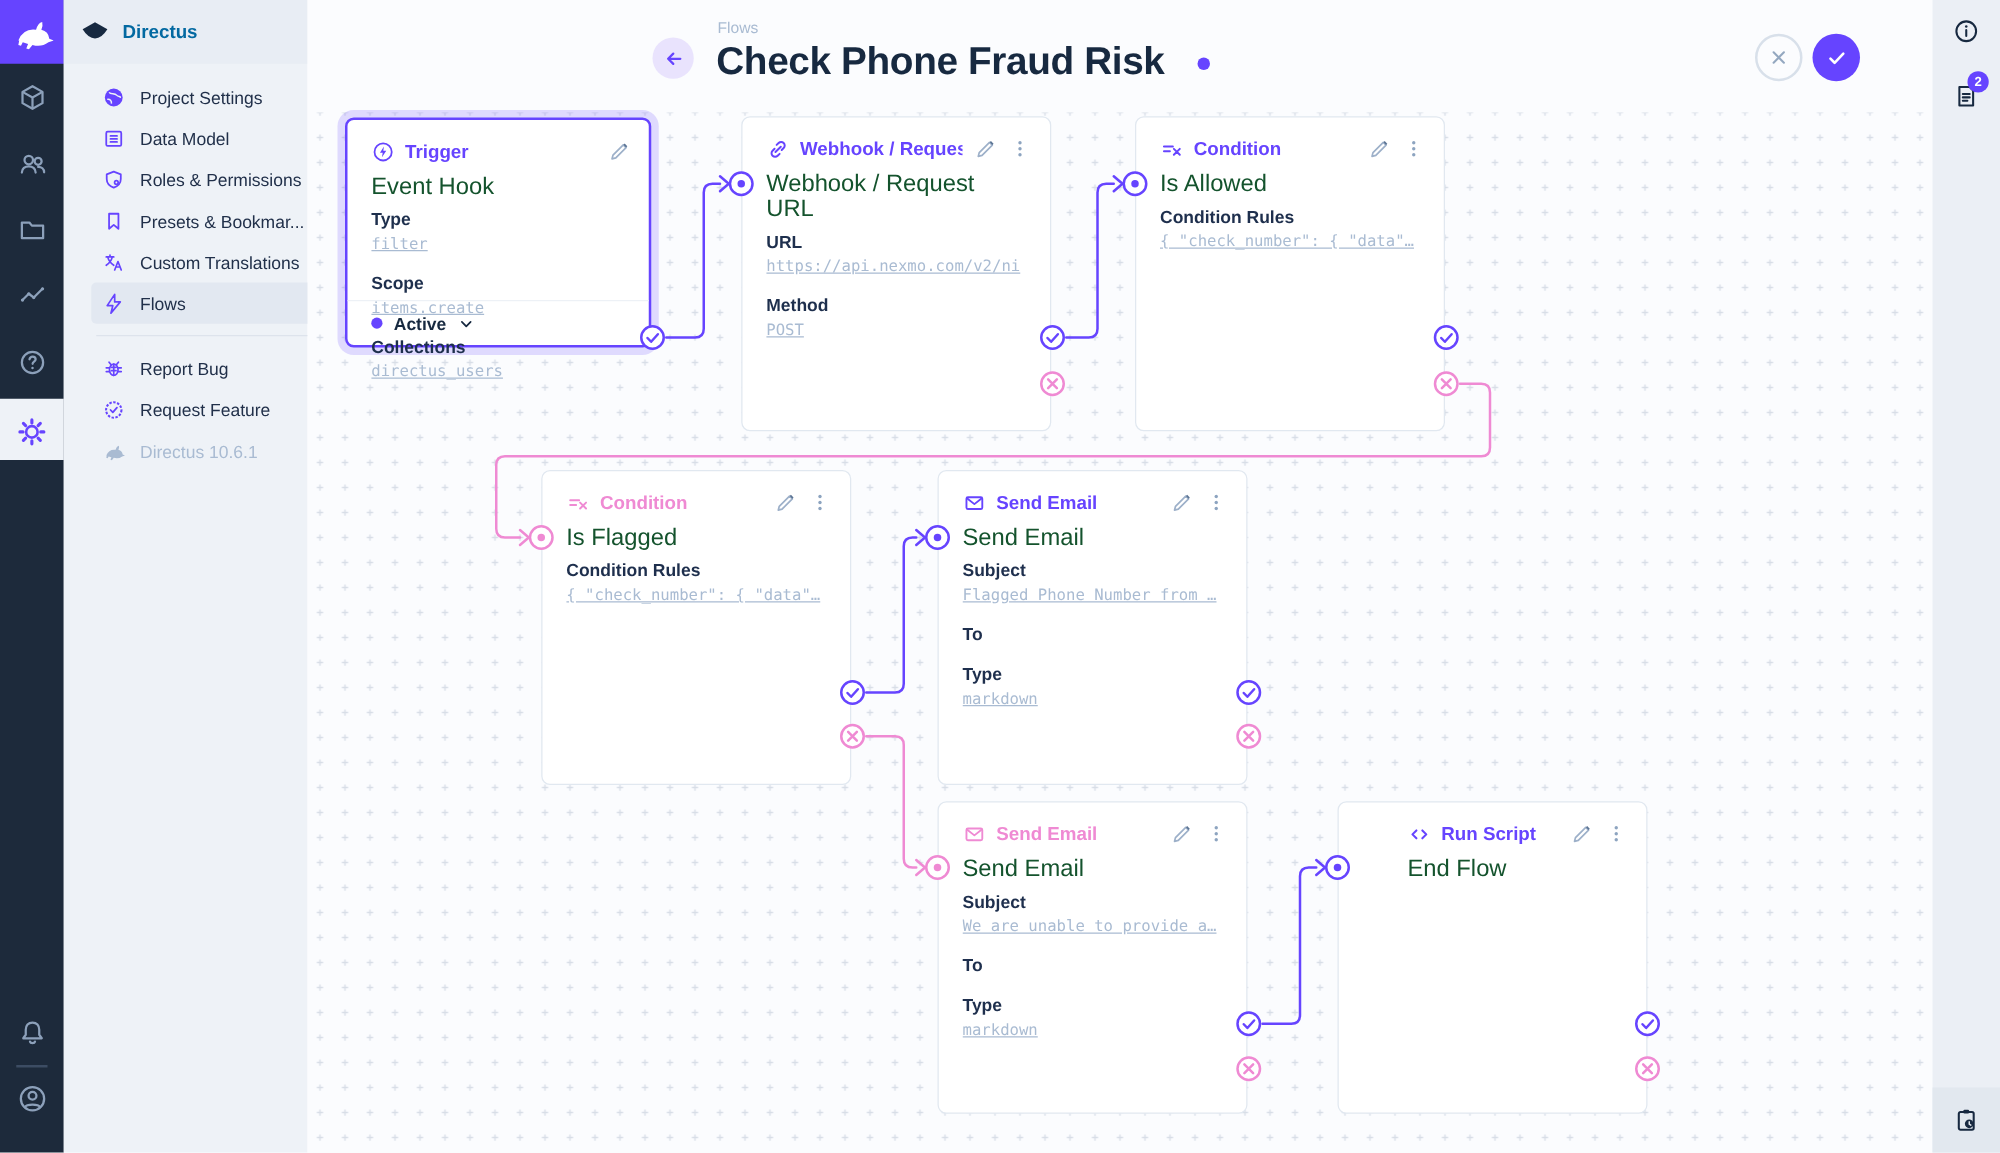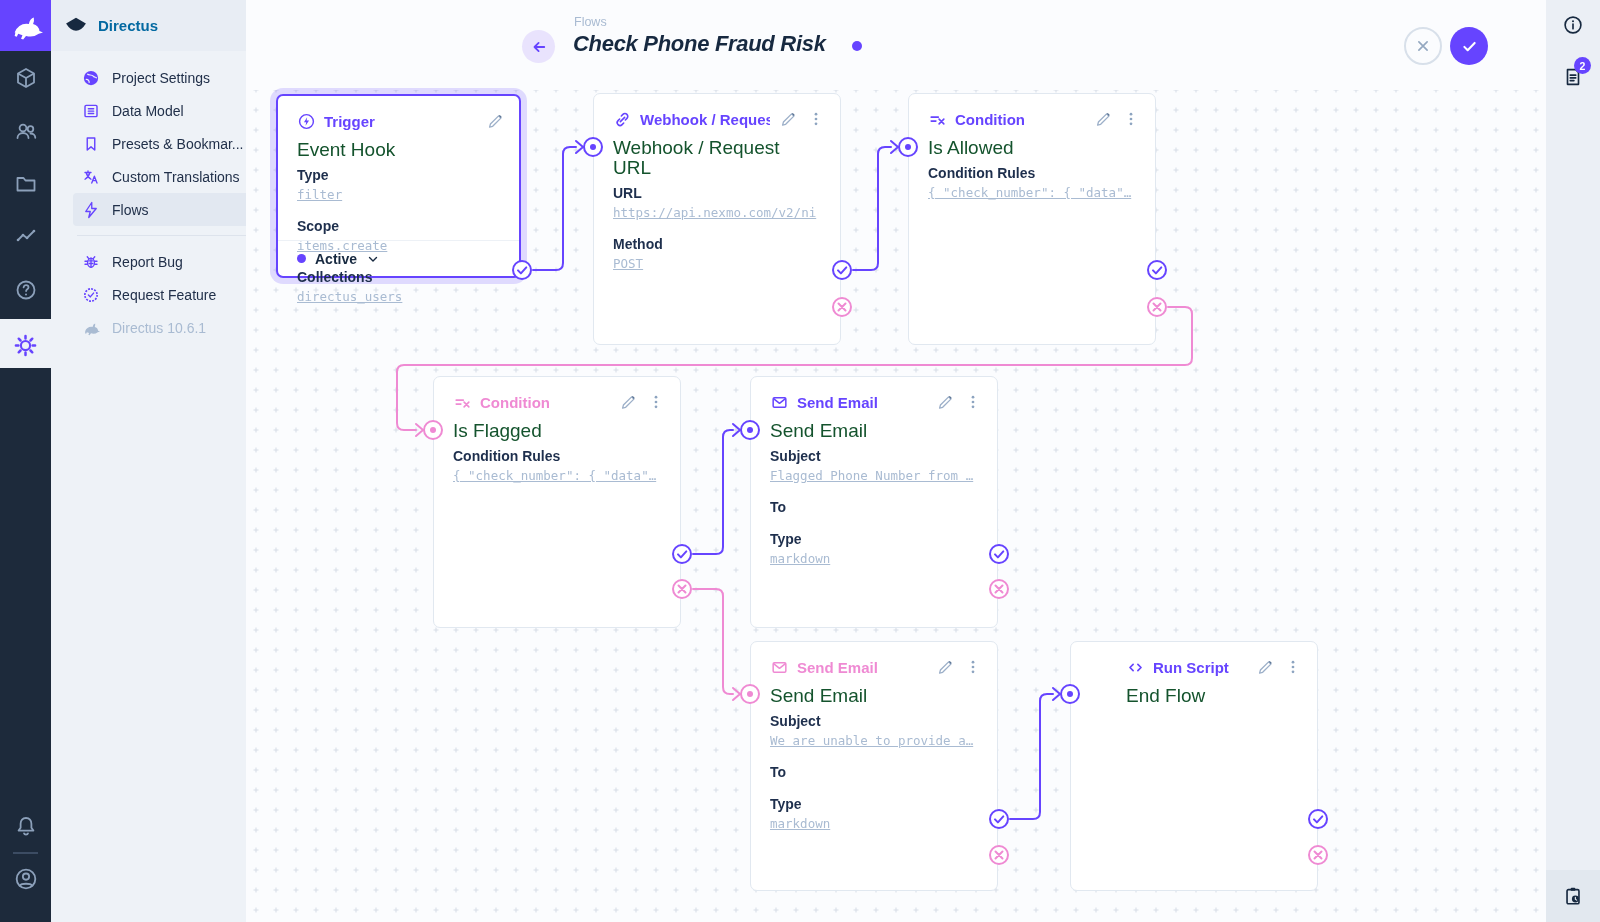--- a/index.html
+++ b/index.html
@@ -31,22 +31,22 @@
 
   
   .main { position:absolute; left:246px; top:0; width:1300px; height:922px; background:#fbfcfe; }
   .flow-svg { position:absolute; left:0; top:0; pointer-events:none; }
   .flow-svg .conn { pointer-events:auto; cursor:pointer; }
 
   .page-header { position:absolute; left:0; top:0; width:1300px; height:90px; }
   .back-btn { position:absolute; left:276px; top:30px; width:33px; height:33px; border-radius:50%;
     background:#e9e3fd; display:flex; align-items:center; justify-content:center; cursor:pointer; }
   .crumb { position:absolute; left:328px; top:15px; font-size:12.5px; color:#a9bbd2; }
-  .page-title { position:absolute; left:327px; top:31px; font-size:22px; font-weight:700;
-    color:#172940; letter-spacing:-0.3px; display:flex; align-items:center; gap:26px;font-style:italic; }
+  .page-title { position:absolute; left:327px; top:31px; font-size:31px; font-weight:700;
+    color:#172940; letter-spacing:-0.3px; display:flex; align-items:center; gap:26px; }
   .unsaved-dot { width:10px; height:10px; border-radius:50%; background:#6644ff; margin-top:4px; }
   .hdr-btn { position:absolute; top:27px; width:38px; height:38px; border-radius:50%;
     display:flex; align-items:center; justify-content:center; cursor:pointer; }
   .hdr-cancel { left:1158px; background:#fbfcfe; border:2px solid #d8e0ea; }
   .hdr-save { left:1204px; background:#6644ff; }
 
   
   .node { position:absolute; background:#fff; border:1.5px solid #e1e8f0; border-radius:7px; cursor:pointer; }
   .node.selected { border:2px solid #6644ff; box-shadow:0 0 0 6px rgba(102,68,255,.18); }
   .node-head { display:flex; align-items:center; gap:8px; padding:15px 14px 0 19px; }
@@ -168,20 +168,30 @@
       <span>Project Settings</span>
     </div>
     <div class="nav-item">
       <span class="ni-icon">
         <svg width="18" height="18" viewBox="0 0 24 24" fill="none" stroke="currentColor" stroke-width="1.9">
         <rect x="4" y="4.5" width="16" height="15" rx="1.5"></rect>
             <path d="M8.5 9h7M8.5 12.2h7M8.5 15.4h7" stroke-linecap="round"></path>
           </svg>
       </span>
       <span>Data Model</span>
+    </div>
+    <div class="nav-item">
+      <span class="ni-icon">
+        <svg width="18" height="18" viewBox="0 0 24 24" fill="none" stroke="currentColor" stroke-width="1.9" stroke-linejoin="round">
+        <path d="M12 3l7.5 3v5c0 4.6-3.2 7.6-7.5 9.2C7.7 18.6 4.5 15.6 4.5 11V6z"></path>
+        <circle cx="14.8" cy="14.6" r="2.8" fill="currentColor" stroke="none"></circle>
+            <circle cx="14.8" cy="14.6" r="1" fill="#eef2f7" stroke="none"></circle>
+          </svg>
+      </span>
+      <span>Roles &amp; Permissions</span>
     </div>
     <div class="nav-item">
       <span class="ni-icon">
         <svg width="18" height="18" viewBox="0 0 24 24" fill="none" stroke="currentColor" stroke-width="1.9" stroke-linejoin="round">
         <path d="M7 4h10v16l-5-4.2L7 20z"></path>
           </svg>
       </span>
       <span>Presets &amp; Bookmar...</span>
     </div>
     <div class="nav-item">

